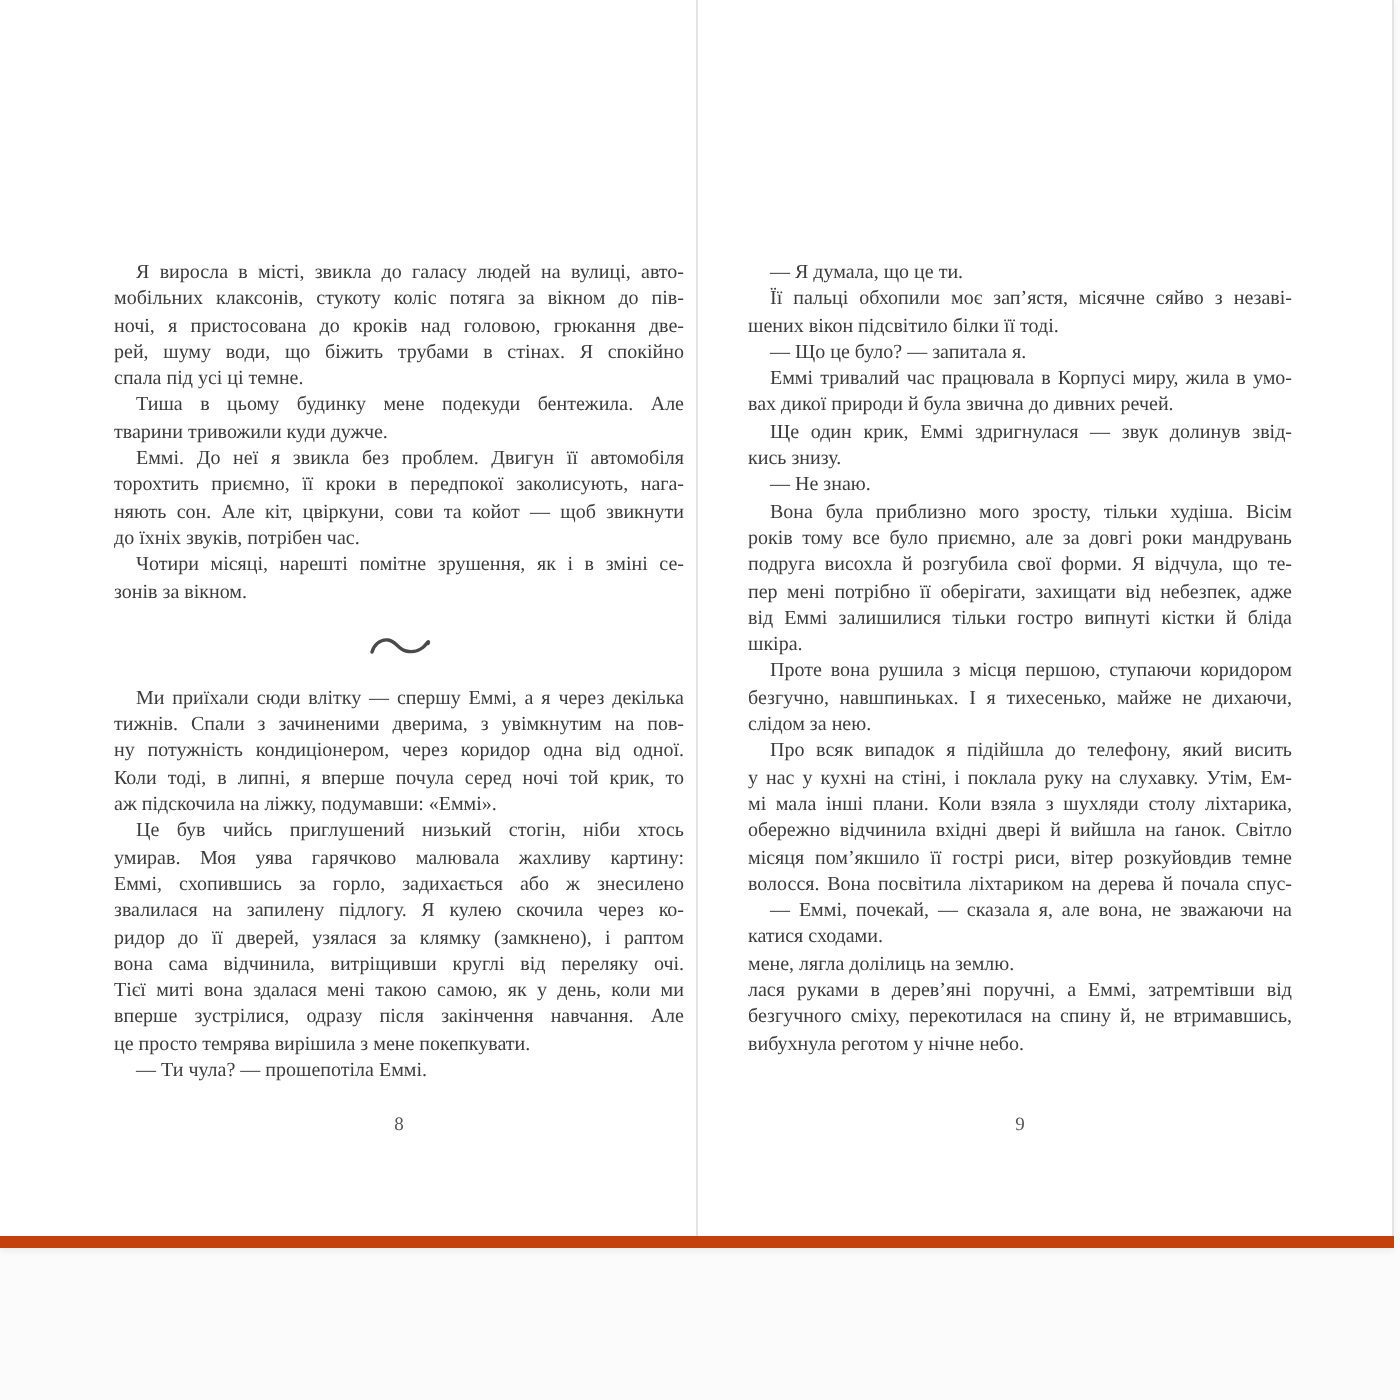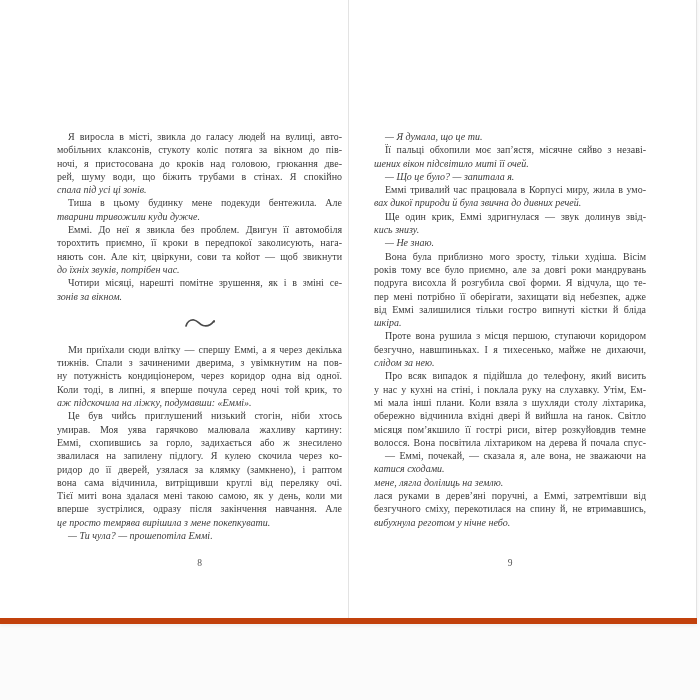--- a/index.html
+++ b/index.html
@@ -38,21 +38,21 @@
   .page.left  .page-text { left: 57px; width: 285px; }
   .page.right .page-text { left: 25px; width: 272px; }
   .line {
     height: 13.3px;
     line-height: 13.3px;
     overflow: hidden;
     text-align: justify;
     text-align-last: justify;
     white-space: normal;
   }
-  .line.last  { text-align: right; text-align-last: left; font-style: italic; }
+  .line.last  { text-align: right; text-align-last: left; }
   .line.first { text-indent: 11px; }
   .separator {
     height: 40px;
     display: flex;
     align-items: center;
     justify-content: center;
   }
   .separator svg { display: block; }
   .page-number {
     position: absolute;
@@ -67,21 +67,21 @@
 </head>
 <body>
 
 <div class="spread">
   <section class="page left">
     <div class="page-text">
         <div class="line first">Я виросла в місті, звикла до галасу людей на вулиці, авто-</div>
         <div class="line">мобільних клаксонів, стукоту коліс потяга за вікном до пів-</div>
         <div class="line">ночі, я пристосована до кроків над головою, грюкання две-</div>
         <div class="line">рей, шуму води, що біжить трубами в стінах. Я спокійно</div>
-        <div class="line last">спала під усі ці зонів.</div>
+        <div class="line last">спала під усі ці темне.</div>
         <div class="line first">Тиша в цьому будинку мене подекуди бентежила. Але</div>
         <div class="line last">тварини тривожили куди дужче.</div>
         <div class="line first">Еммі. До неї я звикла без проблем. Двигун її автомобіля</div>
         <div class="line">торохтить приємно, її кроки в передпокої заколисують, нага-</div>
         <div class="line">няють сон. Але кіт, цвіркуни, сови та койот — щоб звикнути</div>
         <div class="line last">до їхніх звуків, потрібен час.</div>
         <div class="line first">Чотири місяці, нарешті помітне зрушення, як і в зміні се-</div>
         <div class="line last">зонів за вікном.</div>
         <div class="separator">
           <svg width="34" height="12" viewBox="0 0 34 12" xmlns="http://www.w3.org/2000/svg">
@@ -103,21 +103,21 @@
         <div class="line">вперше зустрілися, одразу після закінчення навчання. Але</div>
         <div class="line last">це просто темрява вирішила з мене покепкувати.</div>
         <div class="line first last">— Ти чула? — прошепотіла Еммі.</div>
       </div>
     <div class="page-number">8</div>
   </section>
   <section class="page right">
     <div class="page-text">
         <div class="line first last">— Я думала, що це ти.</div>
         <div class="line first">Її пальці обхопили моє зап’ястя, місячне сяйво з незаві-</div>
-        <div class="line last">шених вікон підсвітило миті її очей.</div>
+        <div class="line last">шених вікон підсвітило білки її тоді.</div>
         <div class="line first last">— Що це було? — запитала я.</div>
         <div class="line first">Еммі тривалий час працювала в Корпусі миру, жила в умо-</div>
         <div class="line last">вах дикої природи й була звична до дивних речей.</div>
         <div class="line first">Ще один крик, Еммі здригнулася — звук долинув звід-</div>
         <div class="line last">кись знизу.</div>
         <div class="line first last">— Не знаю.</div>
         <div class="line first">Вона була приблизно мого зросту, тільки худіша. Вісім</div>
         <div class="line">років тому все було приємно, але за довгі роки мандрувань</div>
         <div class="line">подруга висохла й розгубила свої форми. Я відчула, що те-</div>
         <div class="line">пер мені потрібно її оберігати, захищати від небезпек, адже</div>

